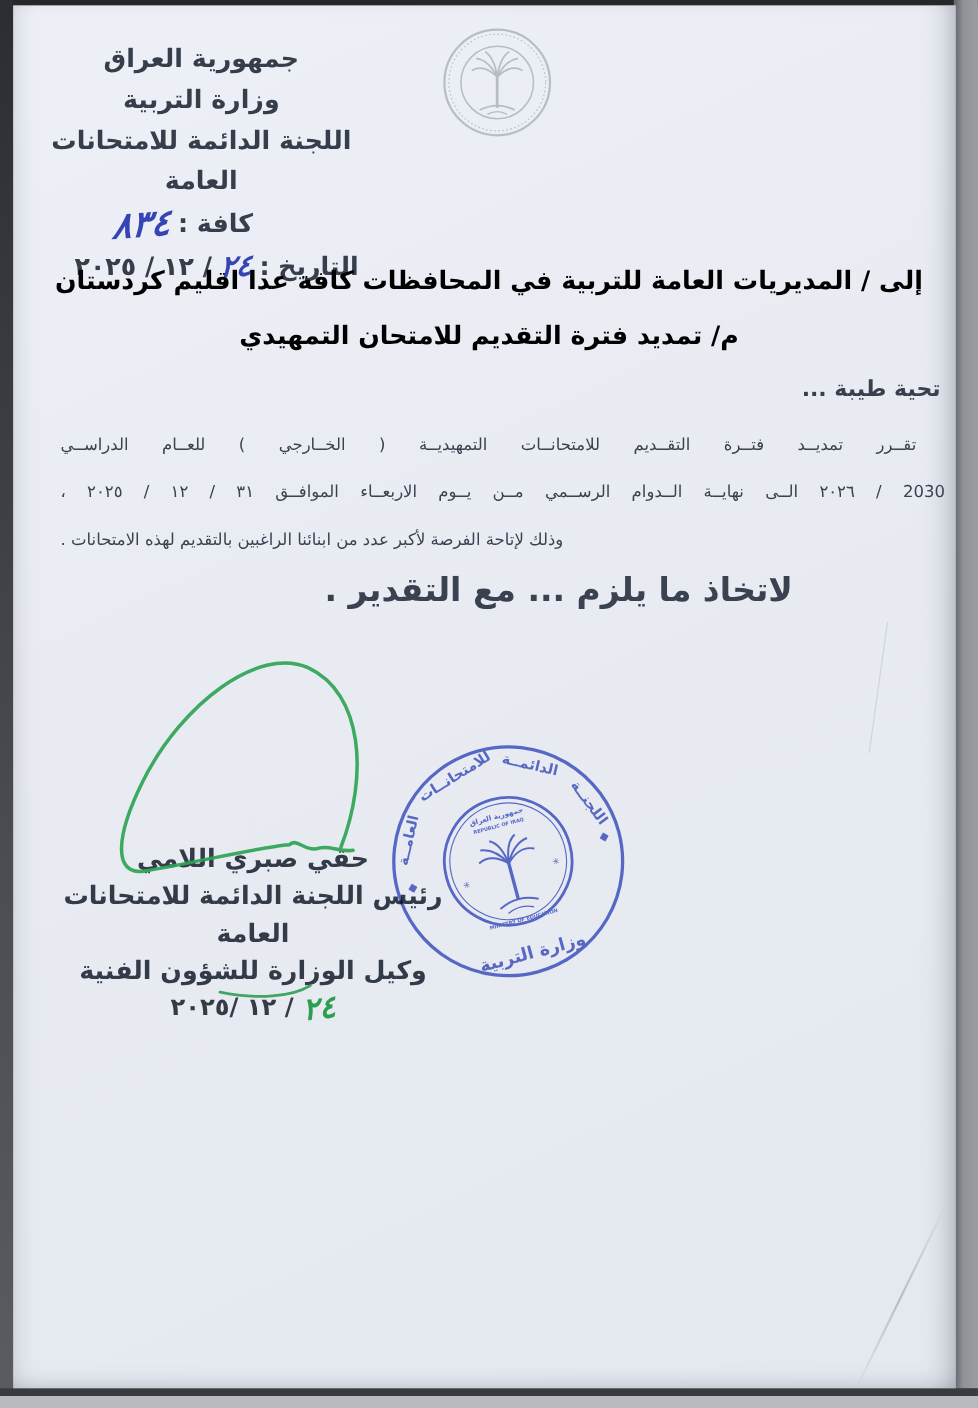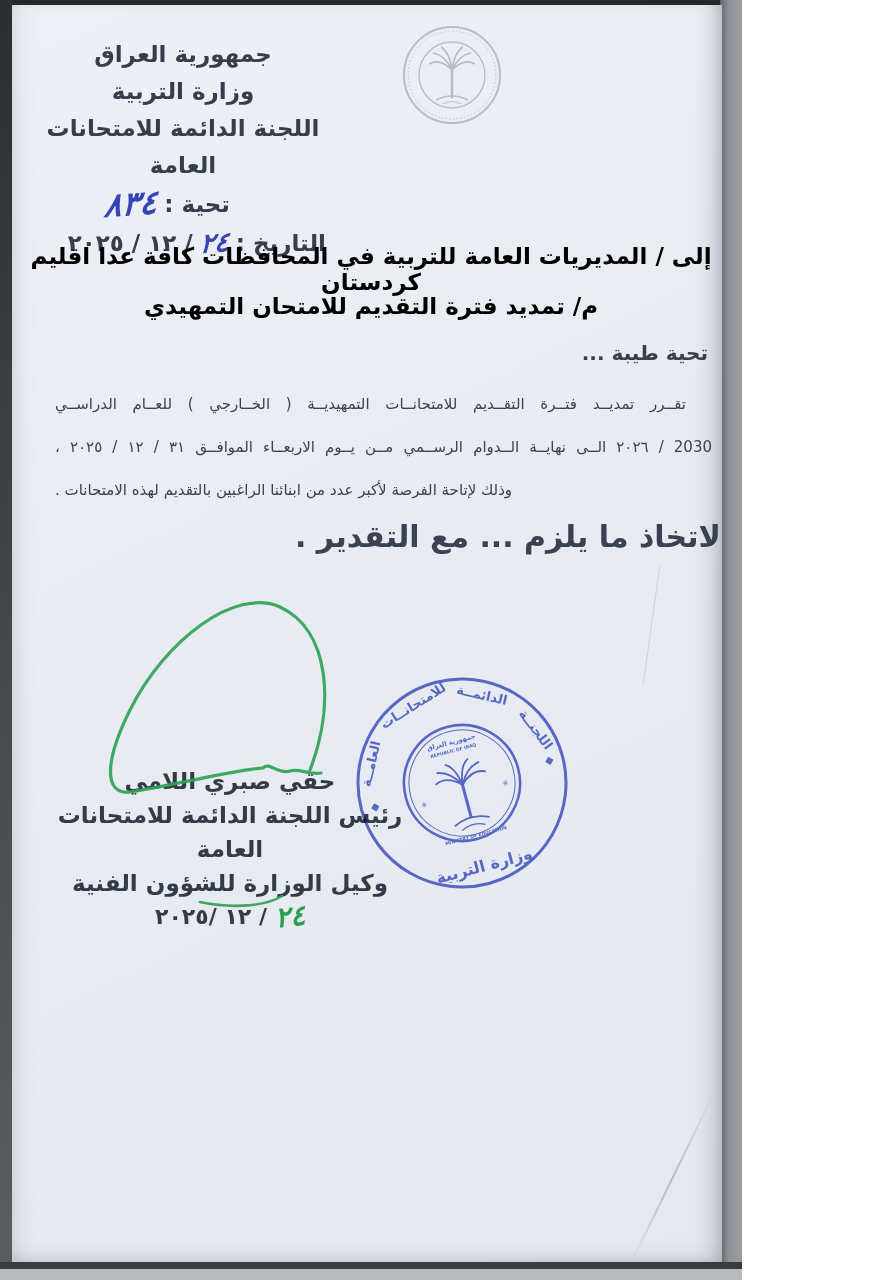--- a/index.html
+++ b/index.html
@@ -1,19 +1,19 @@
 <!DOCTYPE html>
 <html lang="ar"><head>
 <meta charset="utf-8">
 <style>
   html,body{margin:0;padding:0;}
   body{background:#6f7control275;}
   *{box-sizing:border-box;}
   body{font-family:"DejaVu Sans",sans-serif;}
-  .page{position:relative;width:742px;height:1280px;overflow:hidden;background:#85888d;}
+  .page{position:relative;width:889px;height:1280px;overflow:hidden;background:#85888d;}
   
   .edge{position:absolute;}
   .edge-top{left:0;top:0;width:100%;height:5px;background:#26272a;}
   .edge-left{left:0;top:0;width:12px;height:100%;background:linear-gradient(180deg,#2c2d30,#4a4c50 60%,#5a5c60);}
   .edge-right{right:0;top:0;width:22px;height:100%;background:linear-gradient(90deg,#5f6166,#8f9297 40%,#9a9da2);}
   .edge-bottom{left:0;bottom:0;width:100%;height:18px;background:linear-gradient(180deg,#3a3b3e 0 7px,#b7babe 7px);}
   
   .paper{position:absolute;left:12px;top:5px;right:20px;bottom:18px;
     background:linear-gradient(155deg,#edf0f6 0%,#e8ebf2 45%,#e4e8ef 100%);
     box-shadow:inset -22px 0 28px -22px rgba(80,86,100,.55),
@@ -58,21 +58,21 @@
   <div class="paper">
     <div class="crease1"></div>
     <div class="crease2"></div>
   </div>
 
   <div class="abs hdr ar">
     <div class="hdr-row">جمهورية العراق</div>
     <div class="hdr-row">وزارة التربية</div>
     <div class="hdr-row">اللجنة الدائمة للامتحانات العامة</div>
     <div class="hdr-meta-inner" style="padding-right:118px;height:40px;">
-      <span>تحية :</span>
+      <span>كافة :</span>
       <span class="hand-blue hand-num">٨٣٤</span>
     </div>
     <div class="hdr-meta-inner" style="padding-right:22px;height:38px;">
       <span>التاريخ :</span>
       <span class="hand-blue hand-day">٢٤</span>
       <span>/ ١٢ / ٢٠٢٥</span>
     </div>
   </div>
 
   <svg class="abs" style="left:396px;top:20px;" width="112" height="112" viewBox="0 0 112 112" opacity="0.75">

